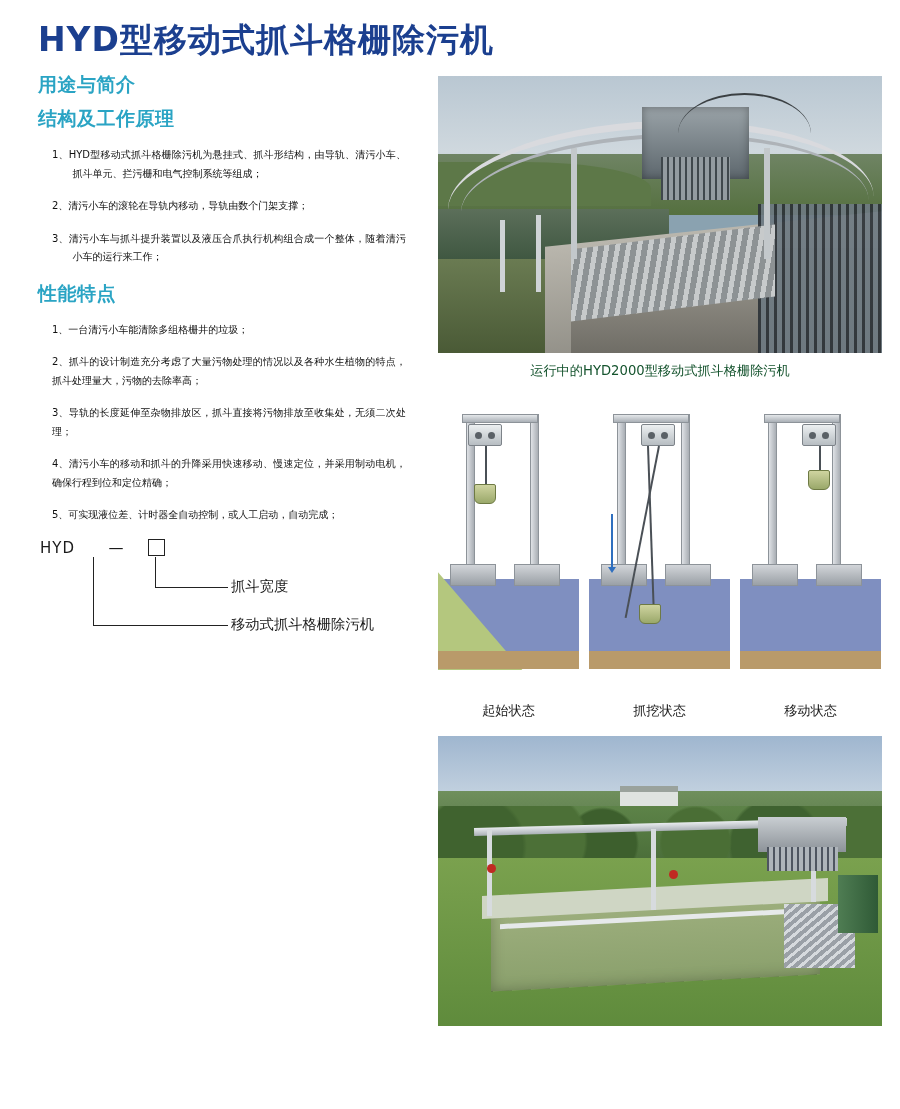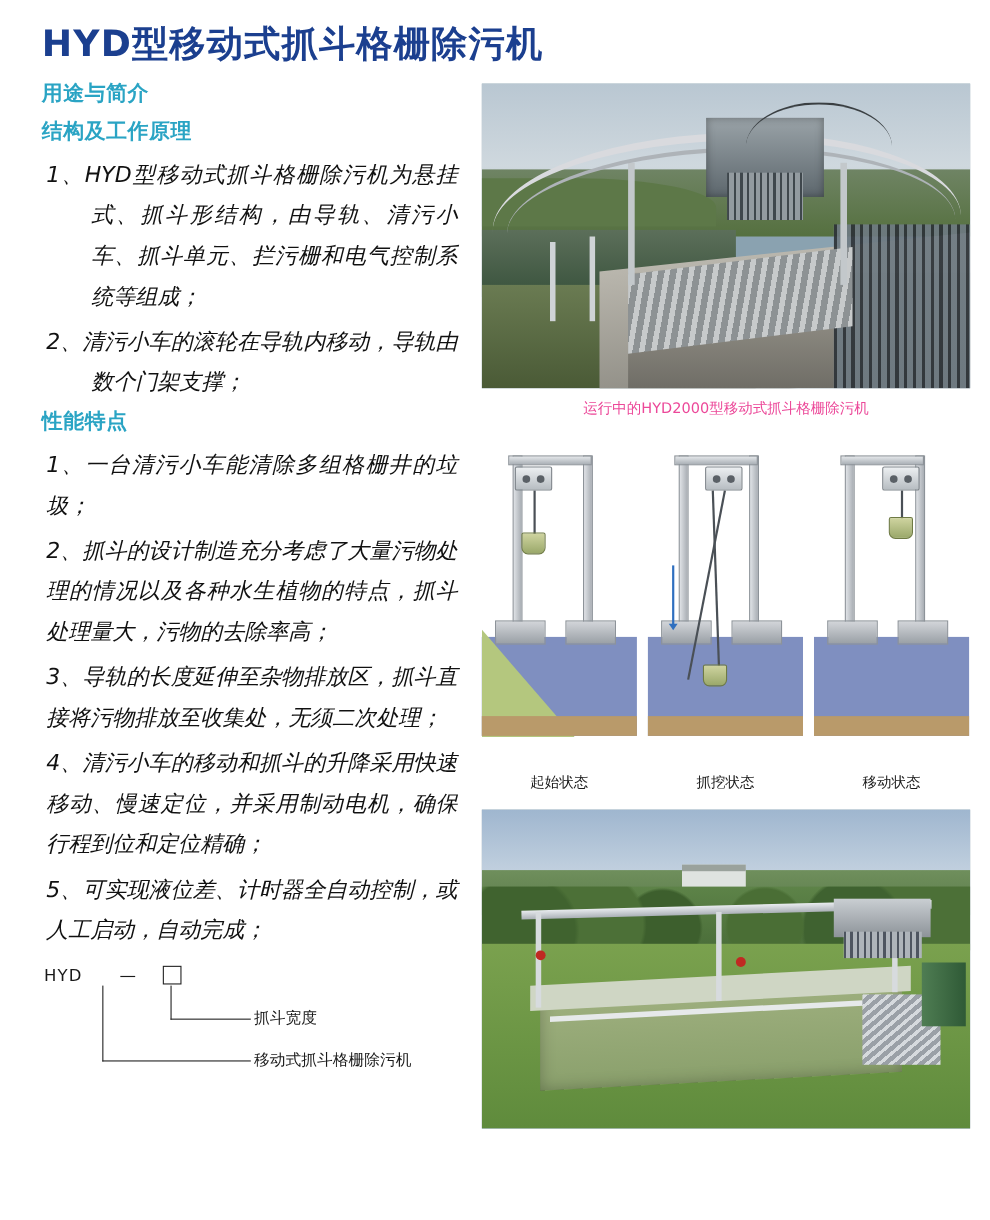--- a/index.html
+++ b/index.html
@@ -58,26 +58,25 @@
     color: #111;
     text-align: justify;
   }
   p.indent { text-indent: 2em; }
   ol.nlist {
     list-style: none;
     margin: 0;
     padding: 0;
   }
   ol.nlist li {
-    font-size: 20px;
+    font-size: 10px;
     line-height: 1.85;
-    margin: 4px;
+    margin: 14px;
     padding-left: 2.05em;
     text-indent: -2.05em;
-    font-style: italic;
   }
   ol.nlist.hang li {
     padding-left: 2.05em;
     text-indent: -2.05em;
   }
   ol.nlist.flat li {
     padding-left: 0;
     text-indent: 0;
   }
 
@@ -164,21 +163,21 @@
     transform: skewY(-7deg);
   }
   .p1-cable {
     position: absolute; left: 54%; top: 6%; width: 30%; height: 14%;
     border-top: 2px solid #3a3f42;
     border-radius: 50% / 100% 100% 0 0;
   }
   .caption {
     text-align: center;
     font-size: 13.2px;
-    color: #ec4899;
+    color: #14532d;
     margin: 9px 0 0 0;
   }
 
   
   .diagram-row {
     display: flex;
     gap: 10px;
     margin-top: 14px;
   }
   .dg {
@@ -382,20 +381,21 @@
   <div class="columns">
 
     <div class="col-left">
 
       <h2 class="section">用途与简介</h2>
 
       <h2 class="section sect-gap">结构及工作原理</h2>
       <ol class="nlist hang">
         <li class="body">1、HYD型移动式抓斗格栅除污机为悬挂式、抓斗形结构，由导轨、清污小车、抓斗单元、拦污栅和电气控制系统等组成；</li>
         <li class="body">2、清污小车的滚轮在导轨内移动，导轨由数个门架支撑；</li>
+        <li class="body">3、清污小车与抓斗提升装置以及液压合爪执行机构组合成一个整体，随着清污小车的运行来工作；</li>
       </ol>
 
       <h2 class="section sect-gap">性能特点</h2>
       <ol class="nlist flat">
         <li class="body">1、一台清污小车能清除多组格栅井的垃圾；</li>
         <li class="body">2、抓斗的设计制造充分考虑了大量污物处理的情况以及各种水生植物的特点，抓斗处理量大，污物的去除率高；</li>
         <li class="body">3、导轨的长度延伸至杂物排放区，抓斗直接将污物排放至收集处，无须二次处理；</li>
         <li class="body">4、清污小车的移动和抓斗的升降采用快速移动、慢速定位，并采用制动电机，确保行程到位和定位精确；</li>
         <li class="body">5、可实现液位差、计时器全自动控制，或人工启动，自动完成；</li>
       </ol>

